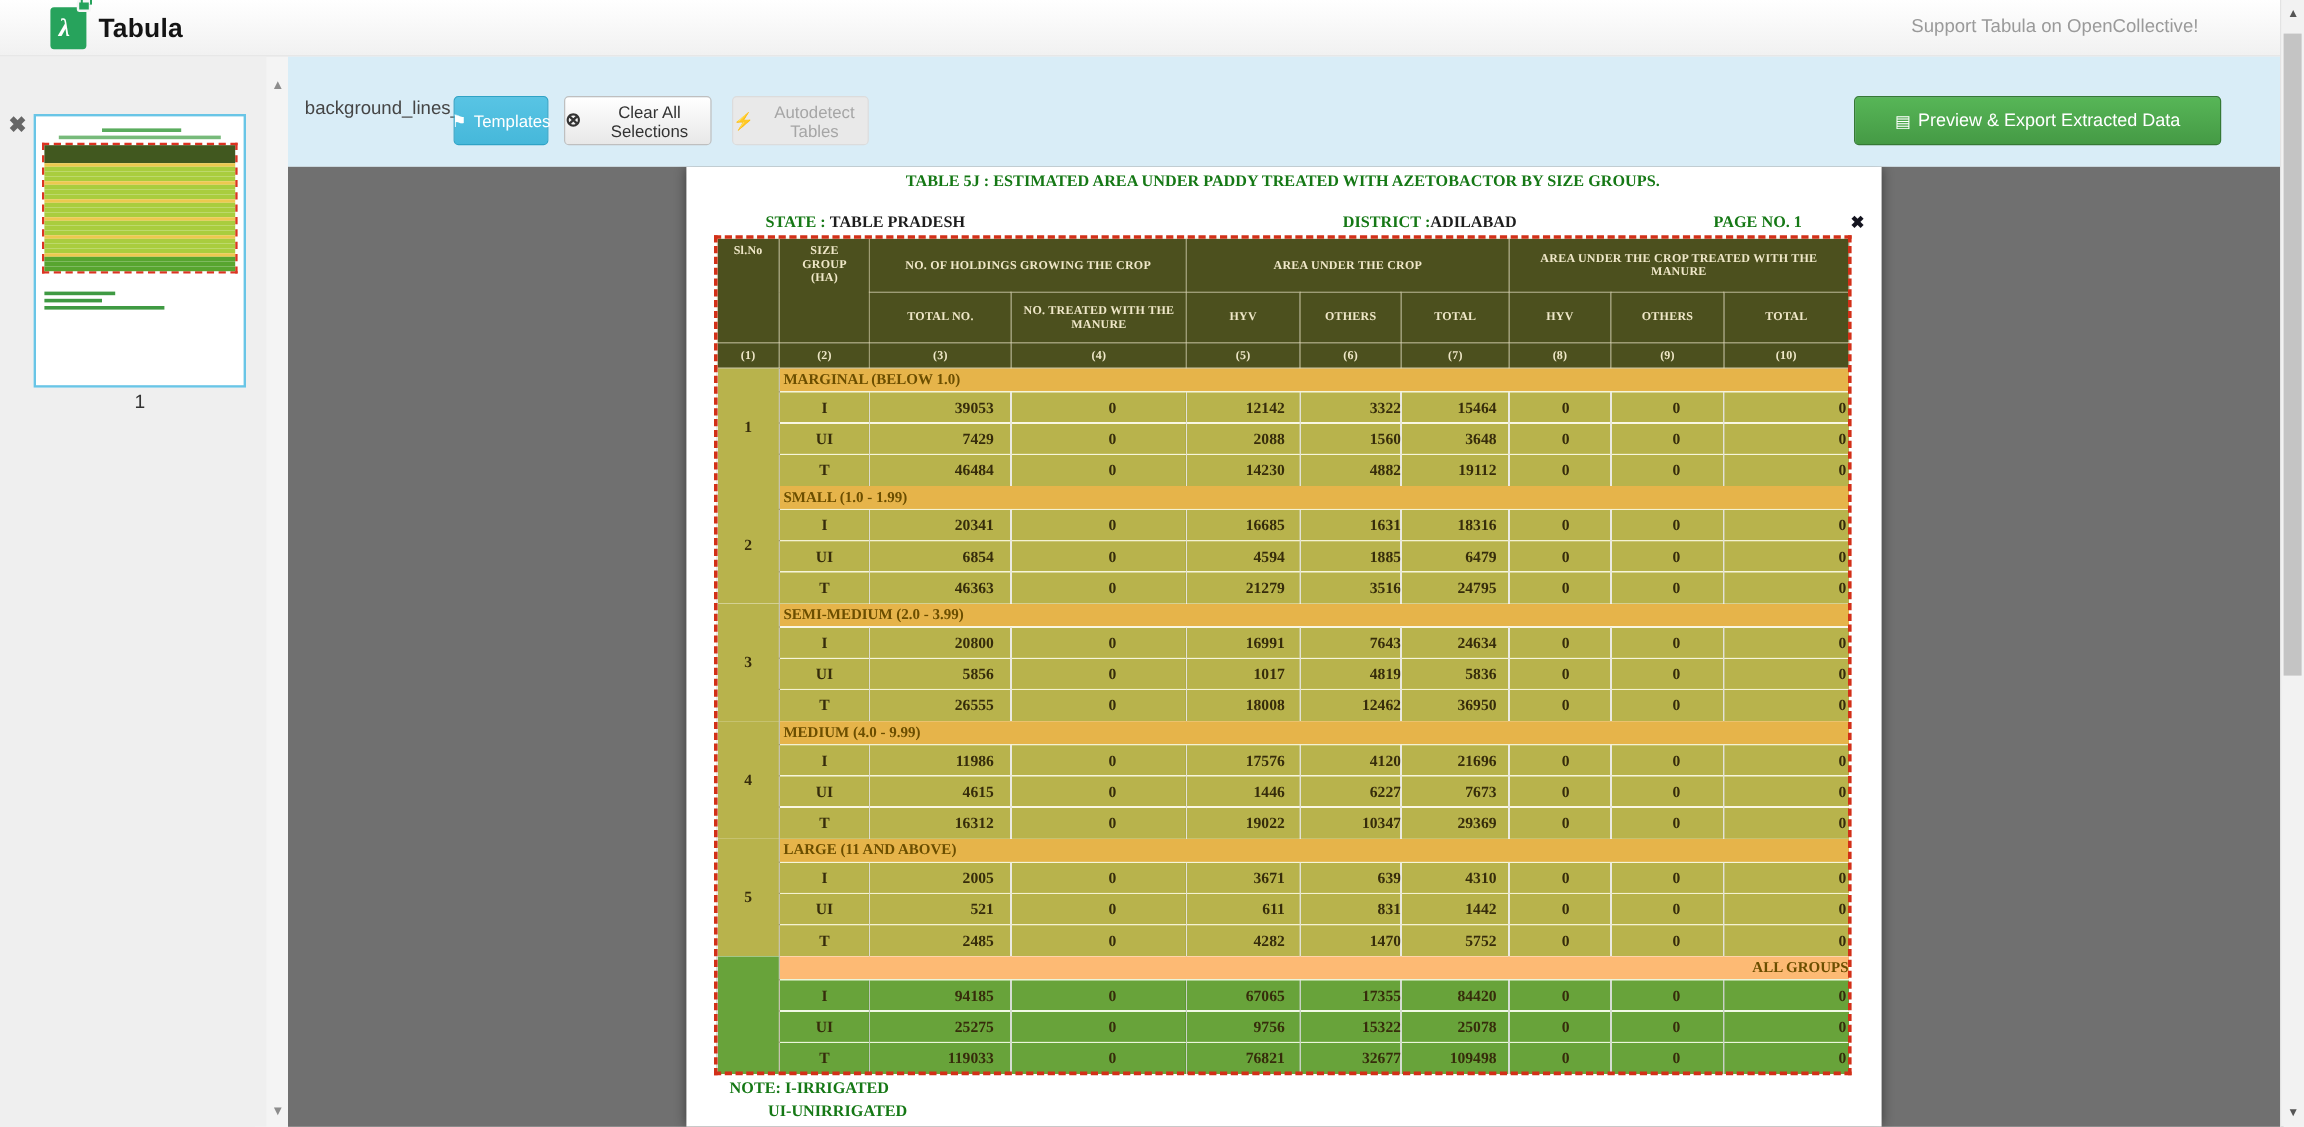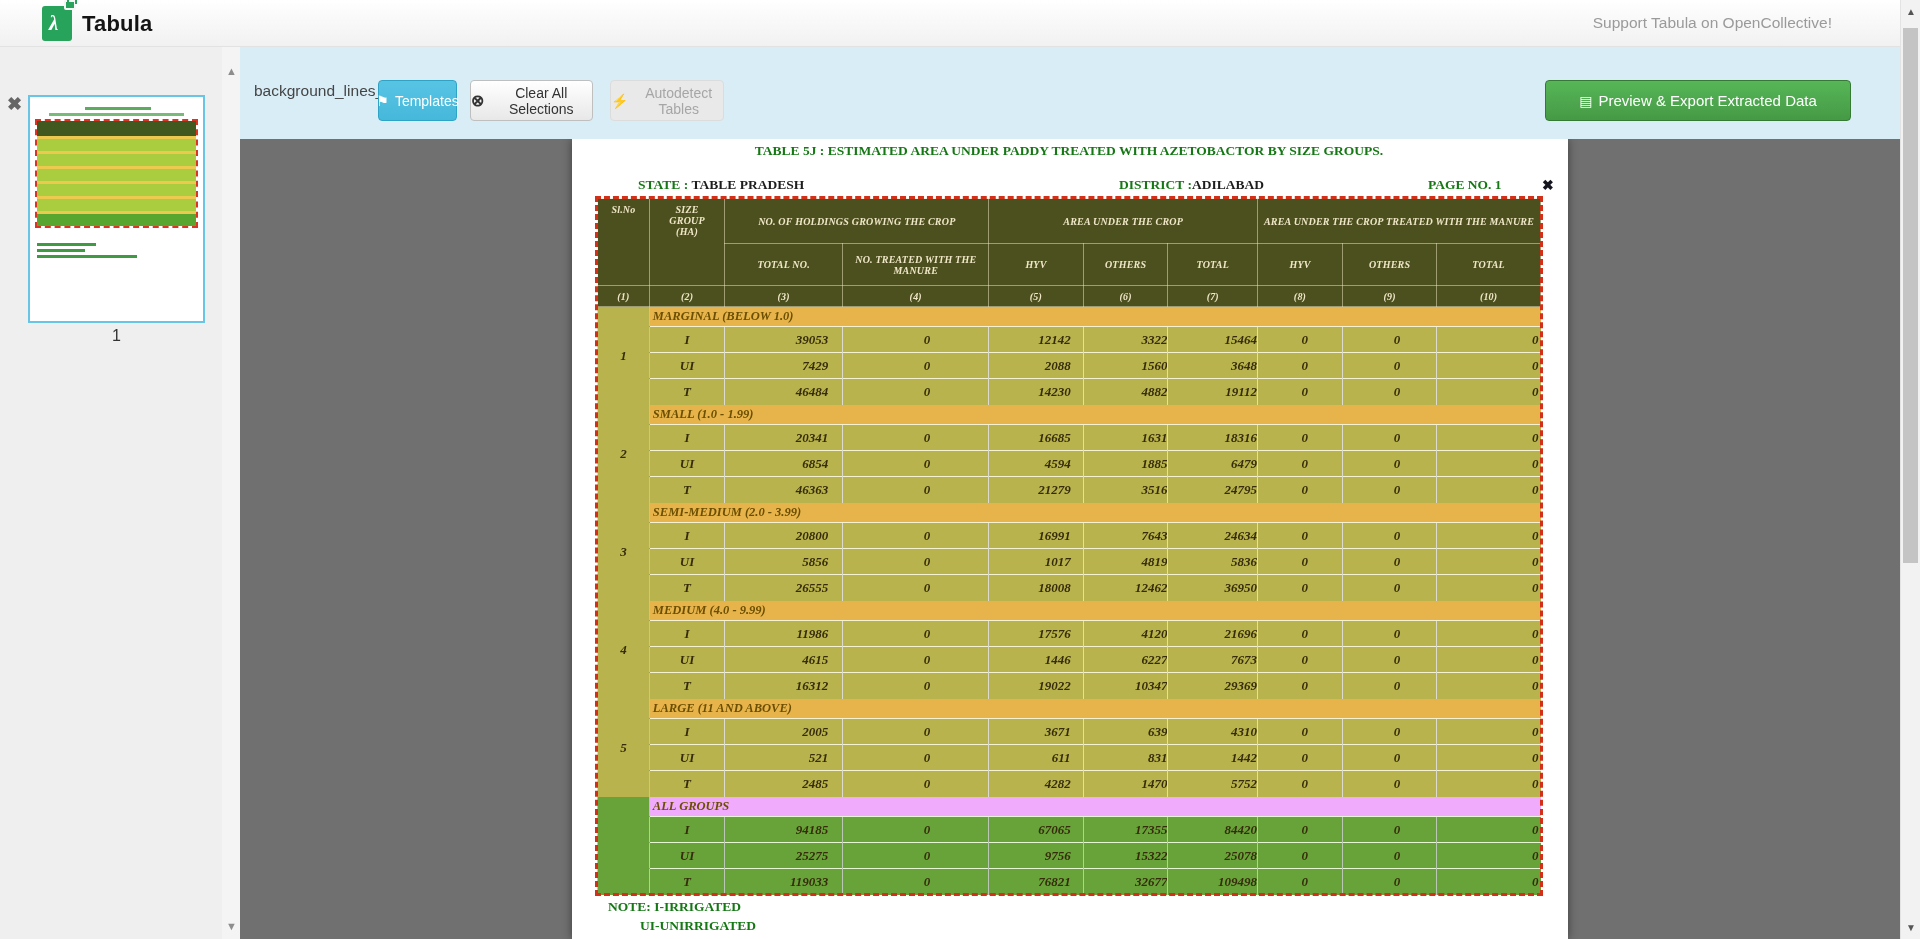--- a/index.html
+++ b/index.html
@@ -73,41 +73,41 @@
   .pdf-title { position:absolute; left:357px; top:4px; width:944px; text-align:center; font-size:13.5px; }
   .pdf-meta { position:absolute; left:0; top:38px; width:1663px; font-size:13.5px; }
   .meta-state { position:absolute; left:398px; } .meta-district { position:absolute; left:845px;margin-left:34px; }
   .meta-page { position:absolute; left:1188px; }
   .pdf-meta b { color:#1d1d1d; }
   .sel-close { position:absolute; left:1302px; top:38px; color:#14141f; font-size:14px; font-weight:bold;
                cursor:pointer; font-family:"Liberation Sans",sans-serif; }
 
   .tablewrap { position:absolute; left:357px; top:59px; width:944px; height:696px; }
   table.pdf-table { width:944px; height:696px; border-collapse:collapse; table-layout:fixed;
-                    font-family:"Liberation Serif", serif;font-style:italic; }
+                    font-family:"Liberation Serif", serif; }
   .pdf-table thead th { background:#4c501e; color:#efe7c8; font-weight:bold; font-size:10px;
                         border:1px solid rgba(240,232,200,.5); text-align:center; vertical-align:middle;
                         padding:1px 3px; letter-spacing:.2px; }
   .pdf-table thead tr.r1 { height:45px; } .pdf-table thead tr.r2 { height:42px; } .pdf-table thead tr.r3 { height:21px; }
   .pdf-table th.vtop { vertical-align:top; padding-top:5px; }
   .pdf-table td { font-weight:bold; color:#362c0b; font-size:13px; background:#b8b34c;
                   border-left:1px solid rgba(100,92,30,.22); overflow:hidden; white-space:nowrap; }
   .pdf-table td.sl { text-align:center; vertical-align:middle; border-right:1px solid rgba(90,80,20,.35); }
   .pdf-table tr.band { height:20px; }
   .pdf-table td.bandname { background:#e6b44a; color:#6b4e00; font-size:12.5px; padding-left:3px; }
   .pdf-table tr.drow { height:26px; }
   .pdf-table tr.drow td { border-top:1px solid rgba(235,232,170,.55); }
   .pdf-table td.lab { text-align:center; }
   .pdf-table td.num { text-align:right; }
   .pdf-table td.c3 { padding-right:14px; } .pdf-table td.c4 { padding-right:58px; }
   .pdf-table td.c5 { padding-right:12px; } .pdf-table td.c6 { }
-  .pdf-table td.c7 { } .pdf-table td.c8 { padding-right:34px; }
+  .pdf-table td.c7 { padding-right:10px; } .pdf-table td.c8 { padding-right:34px; }
   .pdf-table td.c9 { padding-right:36px; } .pdf-table td.c10 { padding-right:2px; }
   .pdf-table tr.g td { background:#68a33a; border-left-color:rgba(30,70,10,.3); }
-  .pdf-table tr.g td.bandname { background:#f0abfc; }
+  .pdf-table tr.g td.bandname { background:#fdba74;text-align:right; }
   .pdf-table tr.gd td { background:#68a33a; border-top:1px solid rgba(205,235,165,.5);
                         border-left:1px solid rgba(30,70,10,.3); }
 
   .selection-overlay { position:absolute; left:355px; top:57px; width:948px; height:700px;
                        border:3px dashed #d23018; cursor:move; }
   .note-line { position:absolute; font-size:13.5px; }
   .note1 { left:368px; top:760px; } .note2 { left:400px; top:779px; }
 </style>
 </head>
 <body>

